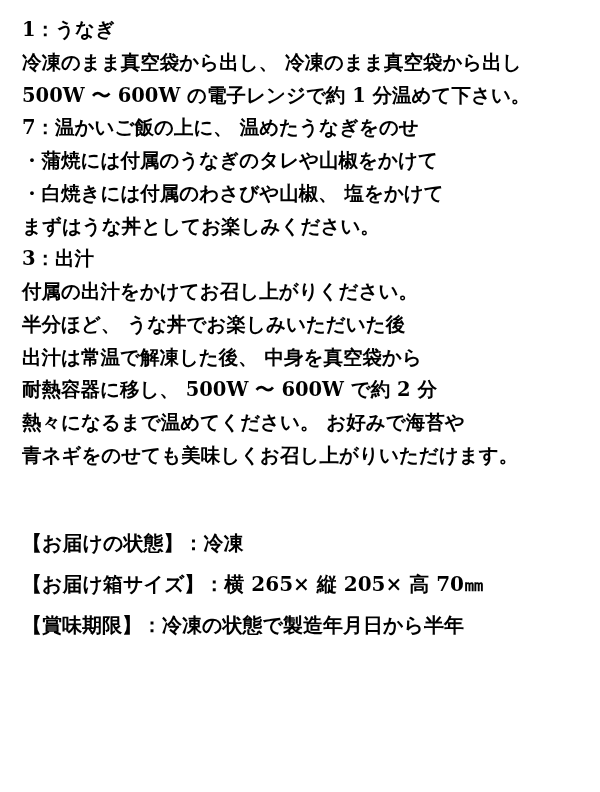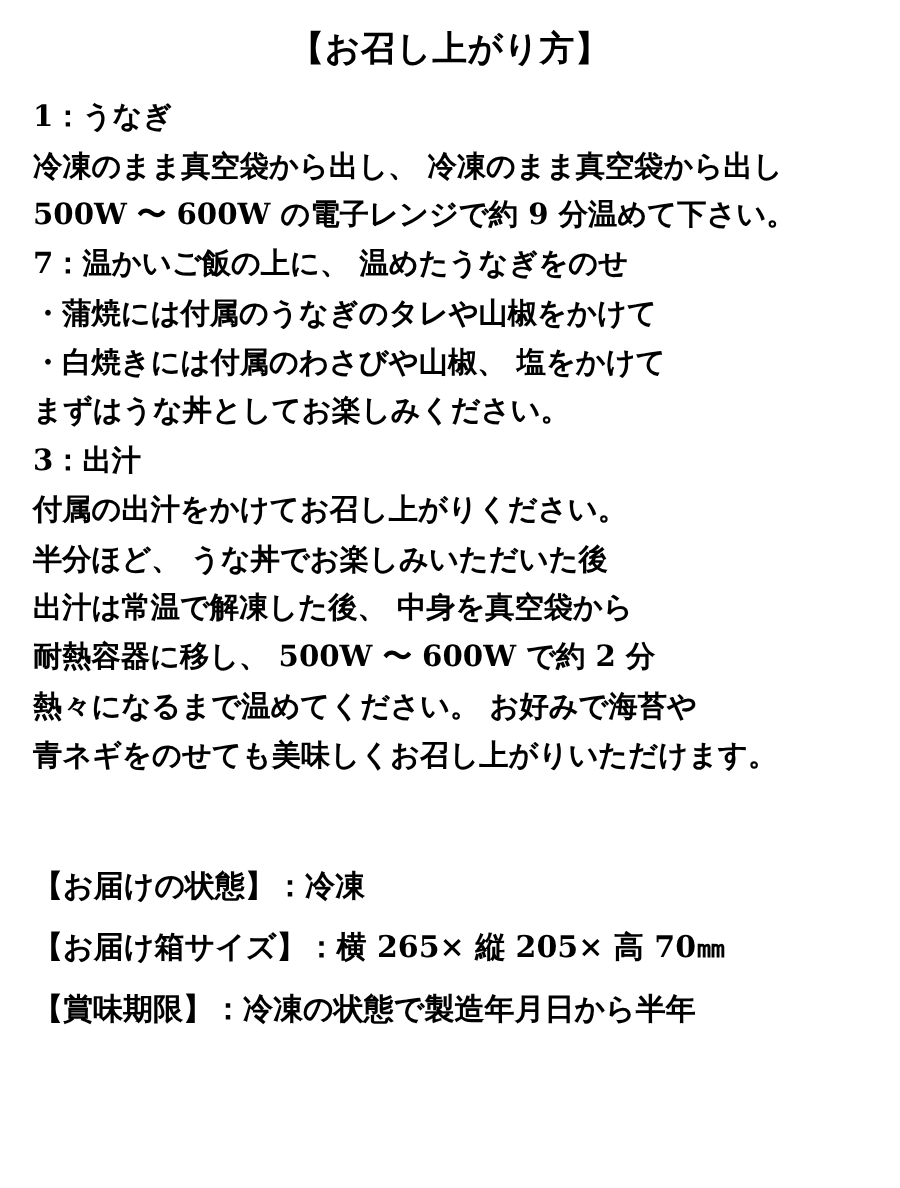--- a/index.html
+++ b/index.html
@@ -50,26 +50,25 @@
   }
   .footer-block {
     margin-top: 16px;
   }
 </style>
 </head>
 <body>
 
 <div class="page">
 
-  <div class="doc-title">【お召し上がり方】</div>
 
   <div class="section">
     <div class="line">1：うなぎ</div>
     <div class="line">冷凍のまま真空袋から出し、 冷凍のまま真空袋から出し</div>
-    <div class="line">500W 〜 600W の電子レンジで約 9 分温めて下さい。</div>
+    <div class="line">500W 〜 600W の電子レンジで約 1 分温めて下さい。</div>
   </div>
 
   <div class="section">
     <div class="line">7：温かいご飯の上に、 温めたうなぎをのせ</div>
     <div class="line">・蒲焼には付属のうなぎのタレや山椒をかけて</div>
     <div class="line">・白焼きには付属のわさびや山椒、 塩をかけて</div>
     <div class="line">まずはうな丼としてお楽しみください。</div>
   </div>
 
   <div class="section">

